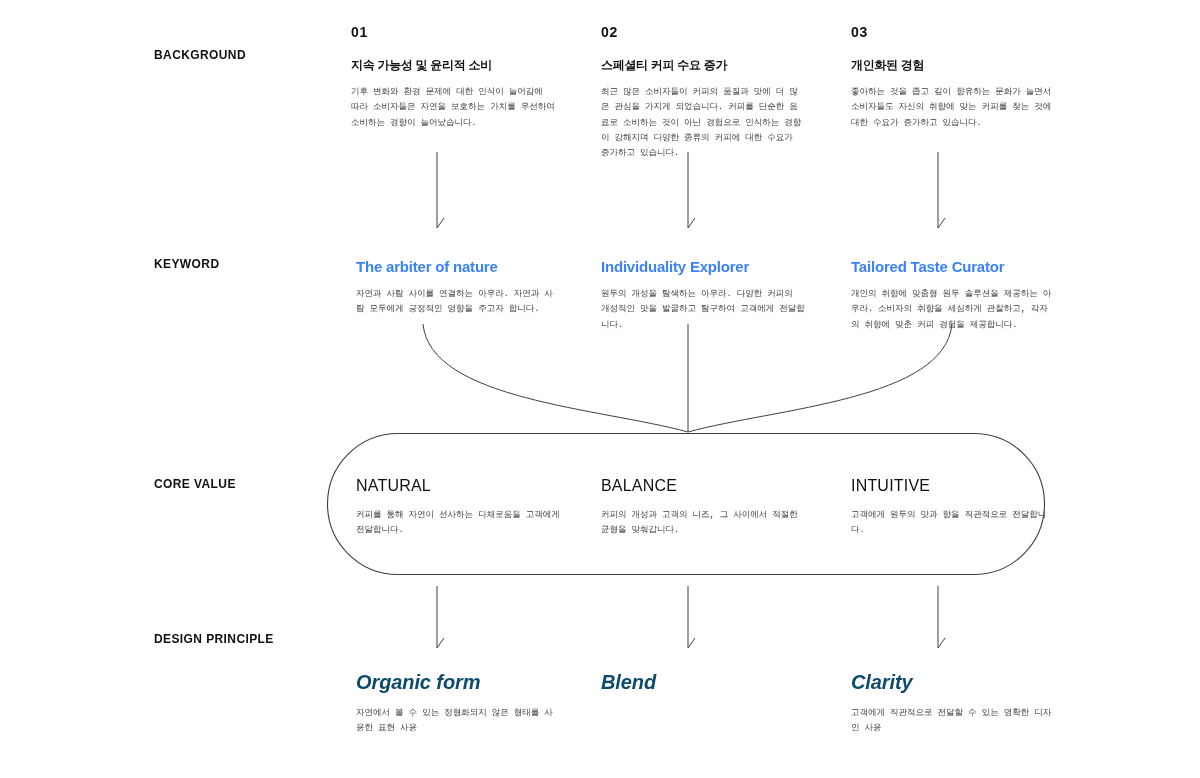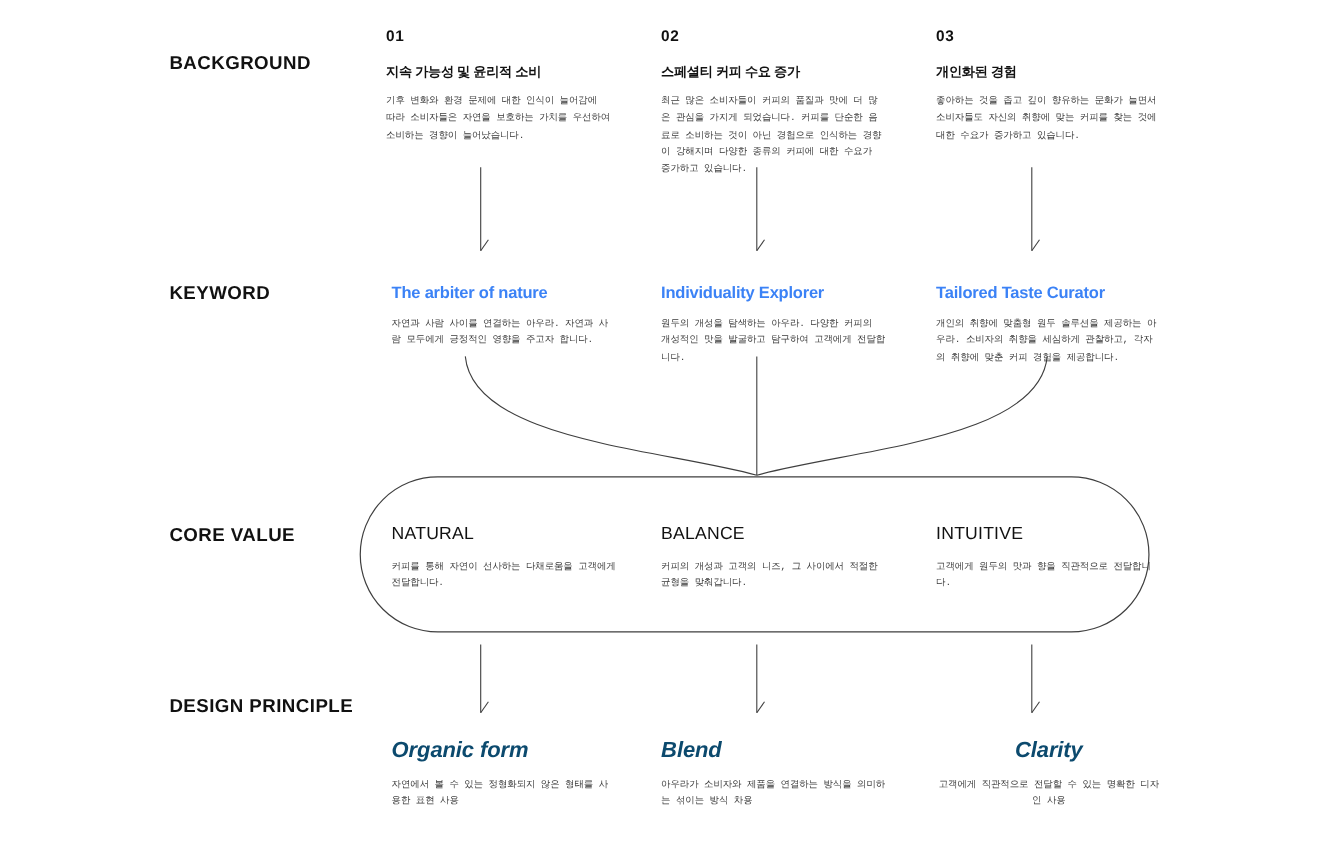--- a/index.html
+++ b/index.html
@@ -11,21 +11,21 @@
     color: #111111;
     overflow: hidden;
   }
   #stage { position: relative; width: 1200px; height: 778px; }
 
   
   #connectors { position: absolute; left: 0; top: 0; width: 1200px; height: 778px; }
 
   .row-label {
     position: absolute;
-    font-size: 17px;
+    font-size: 12px;
     font-weight: 700;
     letter-spacing: 0.4px;
     color: #111111;
     white-space: nowrap;
   }
 
   .col-block { position: absolute; width: 205px; }
 
   .num {
     font-size: 14px;
@@ -167,21 +167,20 @@
     <p class="body-text wide">고객에게 원두의 맛과 향을 직관적으로 전달합니다.</p>
   </div>
 
   <div class="col-block" style="left:356px; top:671px;">
     <h2 class="dp-title">Organic form</h2>
     <p class="body-text">자연에서 볼 수 있는 정형화되지 않은 형태를 사용한 표현 사용</p>
   </div>
 
   <div class="col-block" style="left:601px; top:671px;">
     <h2 class="dp-title">Blend</h2>
-    <p class="body-text">아우라가 소비자와 제품을 연결하는 방식을 의미하는 섞이는 방식 차용</p>
   </div>
 
-  <div class="col-block" style="left:851px; top:671px;text-align:center;">
+  <div class="col-block" style="left:851px; top:671px;">
     <h2 class="dp-title">Clarity</h2>
     <p class="body-text">고객에게 직관적으로 전달할 수 있는 명확한 디자인 사용</p>
   </div>
 
 </div>
 
 </body></html>

